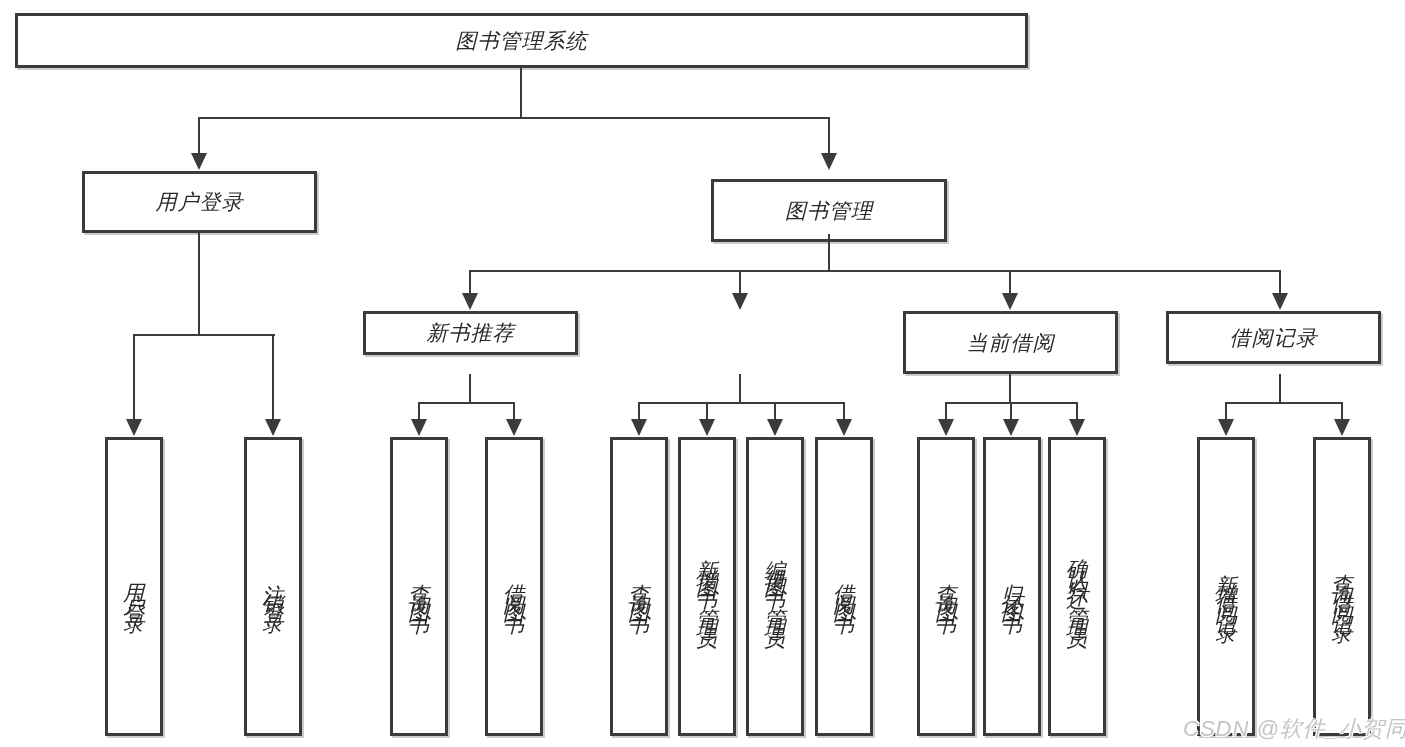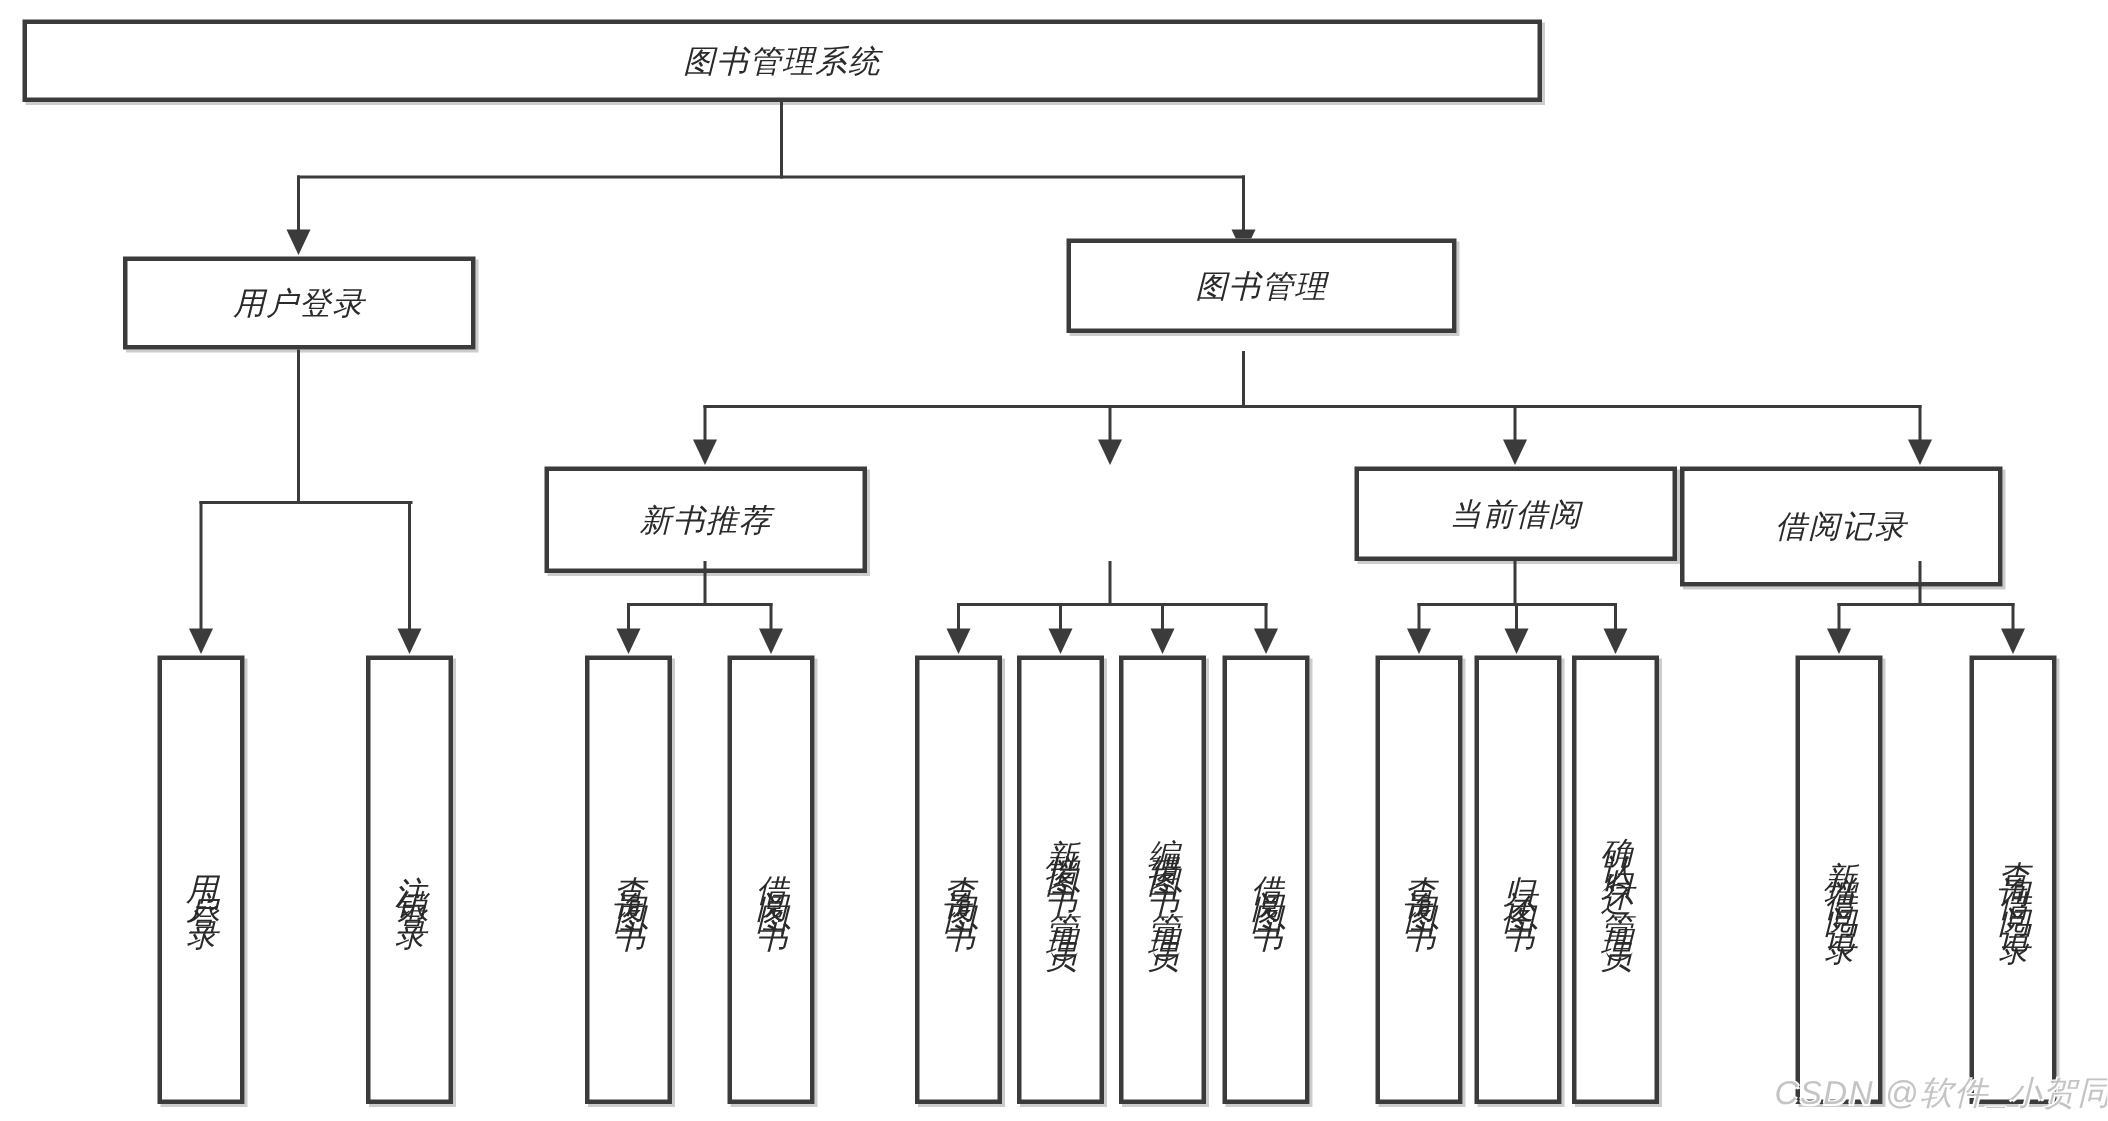--- a/index.html
+++ b/index.html
@@ -54,43 +54,43 @@
   <div class="box" style="left:15px;top:13px;width:1013px;height:55px">图书管理系统</div>
 
   <div class="vline" style="left:520px;top:68px;height:51px"></div>
   <div class="hline" style="left:198px;top:117px;width:632px"></div>
   <div class="vline" style="left:198px;top:117px;height:40px"></div>
   <div class="arrow" style="left:191px;top:153px"></div>
   <div class="vline" style="left:828px;top:117px;height:40px"></div>
   <div class="arrow" style="left:821px;top:153px"></div>
 
   <div class="box" style="left:82px;top:171px;width:235px;height:62px">用户登录</div>
-  <div class="box" style="left:711px;top:159px;width:260px;height:63px">图书管理</div>
+  <div class="box" style="left:711px;top:179px;width:236px;height:63px">图书管理</div>
 
   <div class="vline" style="left:198px;top:233px;height:103px"></div>
   <div class="hline" style="left:133px;top:334px;width:142px"></div>
   <div class="vline" style="left:133px;top:334px;height:90px"></div>
   <div class="arrow" style="left:126px;top:419px"></div>
   <div class="vline" style="left:272px;top:334px;height:90px"></div>
   <div class="arrow" style="left:265px;top:419px"></div>
 
   <div class="vline" style="left:828px;top:234px;height:38px"></div>
   <div class="hline" style="left:469px;top:270px;width:812px"></div>
   <div class="vline" style="left:469px;top:270px;height:28px"></div>
   <div class="arrow" style="left:462px;top:293px"></div>
   <div class="vline" style="left:739px;top:270px;height:28px"></div>
   <div class="arrow" style="left:732px;top:293px"></div>
   <div class="vline" style="left:1009px;top:270px;height:28px"></div>
   <div class="arrow" style="left:1002px;top:293px"></div>
   <div class="vline" style="left:1279px;top:270px;height:28px"></div>
   <div class="arrow" style="left:1272px;top:293px"></div>
 
-  <div class="box" style="left:363px;top:311px;width:215px;height:71px">新书推荐</div>
+  <div class="box" style="left:363px;top:311px;width:215px;height:44px">新书推荐</div>
   <div class="box" style="left:903px;top:311px;width:215px;height:63px">当前借阅</div>
-  <div class="box" style="left:1120px;top:311px;width:215px;height:80px">借阅记录</div>
+  <div class="box" style="left:1166px;top:311px;width:215px;height:53px">借阅记录</div>
 
   <div class="vline" style="left:469px;top:374px;height:30px"></div>
   <div class="hline" style="left:418px;top:402px;width:97px"></div>
   <div class="vline" style="left:418px;top:402px;height:22px"></div>
   <div class="arrow" style="left:411px;top:419px"></div>
   <div class="vline" style="left:513px;top:402px;height:22px"></div>
   <div class="arrow" style="left:506px;top:419px"></div>
 
   <div class="vline" style="left:739px;top:374px;height:30px"></div>
   <div class="hline" style="left:638px;top:402px;width:207px"></div>

